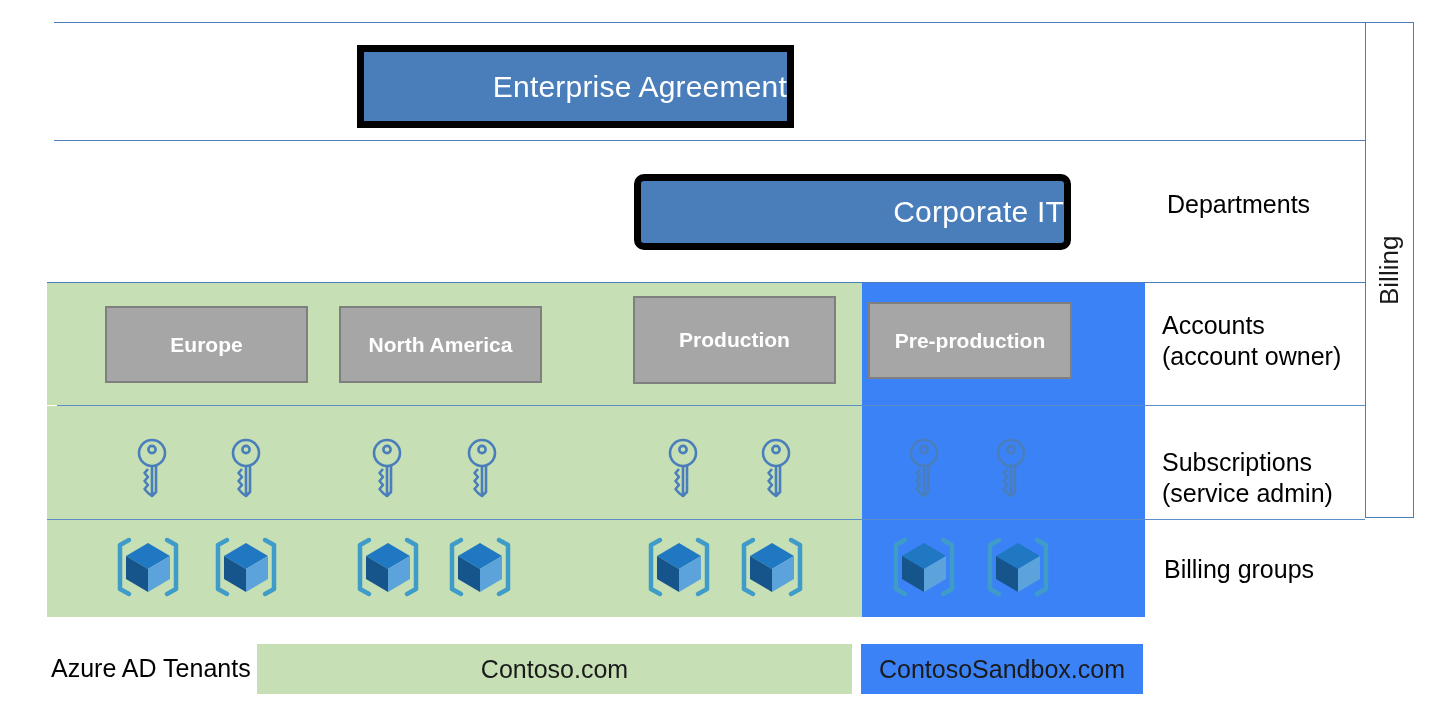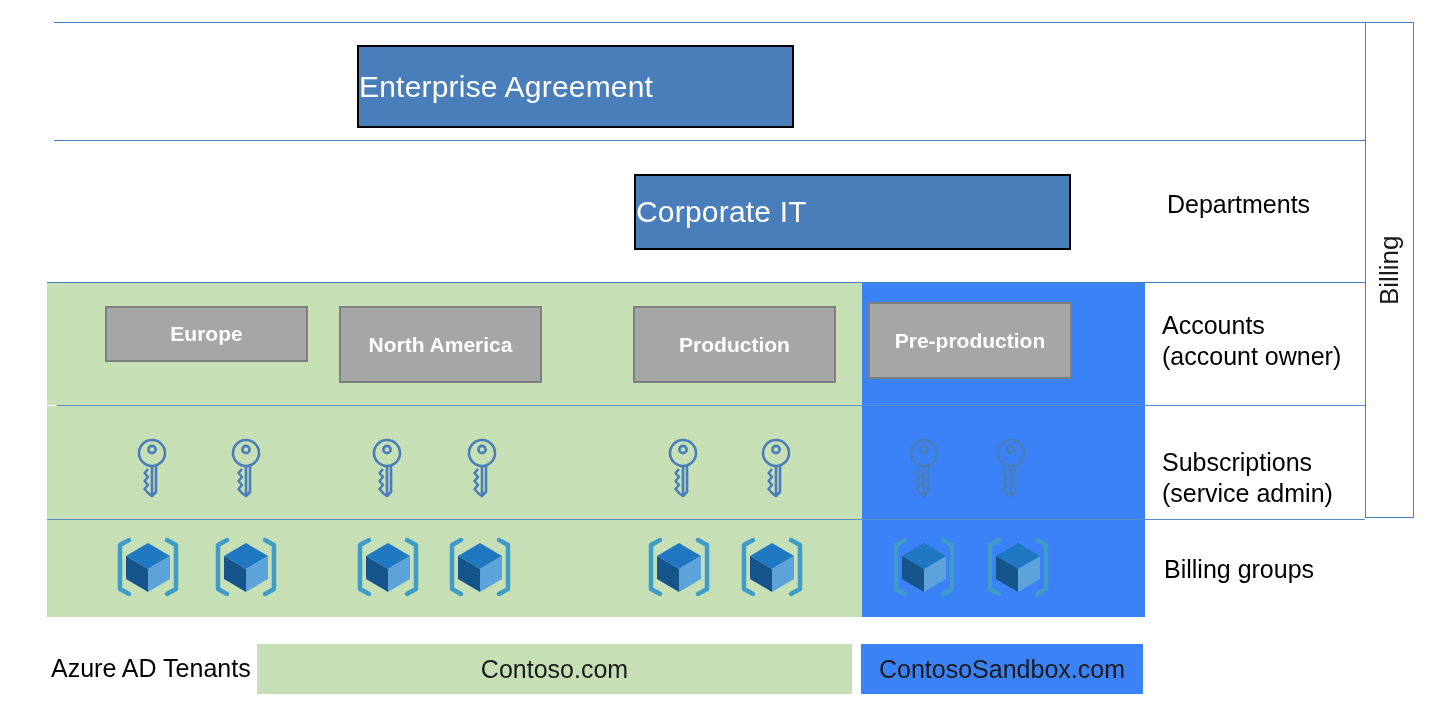--- a/index.html
+++ b/index.html
@@ -57,25 +57,25 @@
     color: #1a1a1a;
     writing-mode: vertical-rl;
     transform: rotate(180deg);
     white-space: nowrap;
   }
 
   
   .blue-box {
     position: absolute;
     background: #4a7ebb;
-    border: 2px solid #000000;
+    border: 7px solid #000000;
     box-sizing: border-box;
     display: flex;
     align-items: center;
-    justify-content: flex-start;
+    justify-content: flex-end;
     color: #ffffff;
     font-size: 30px;
     letter-spacing: 0.2px;
   }
 
   
   .gray-box {
     position: absolute;
     background: #a6a6a6;
     border: 2px solid #7f7f7f;
@@ -139,31 +139,31 @@
   <div class="rule-thin" style="left:47px; top:519px; width:1318px;"></div>
 
   <div class="billing-col" style="left:1365px; top:22px; width:49px; height:496px;">
     <div class="billing-label">Billing</div>
   </div>
 
   <div class="blue-box" style="left:357px; top:45px; width:437px; height:83px;">
     <span>Enterprise Agreement</span>
   </div>
 
-  <div class="blue-box" style="left:634px; top:174px; width:437px; height:76px;">
+  <div class="blue-box" style="left:634px; top:174px; width:437px; height:76px;border-radius:10px;">
     <span>Corporate IT</span>
   </div>
 
-  <div class="gray-box" style="left:105px; top:306px; width:203px; height:56px;">
+  <div class="gray-box" style="left:105px; top:306px; width:203px; height:77px;">
     <span>Europe</span>
   </div>
   <div class="gray-box" style="left:339px; top:306px; width:203px; height:77px;">
     <span>North America</span>
   </div>
-  <div class="gray-box" style="left:633px; top:306px; width:203px; height:77px;">
+  <div class="gray-box" style="left:633px; top:296px; width:203px; height:88px;">
     <span>Production</span>
   </div>
   <div class="gray-box" style="left:868px; top:302px; width:204px; height:77px;">
     <span>Pre-production</span>
   </div>
 
   <div class="icon-wrap" style="left:133px; top:437px;">
     <svg width="38" height="62" viewBox="0 0 38 62" fill="none" stroke="#4a7ebb" stroke-width="2.6">
       <circle cx="19" cy="16" r="13"></circle>
         <circle cx="19" cy="12.5" r="3.6"></circle>

